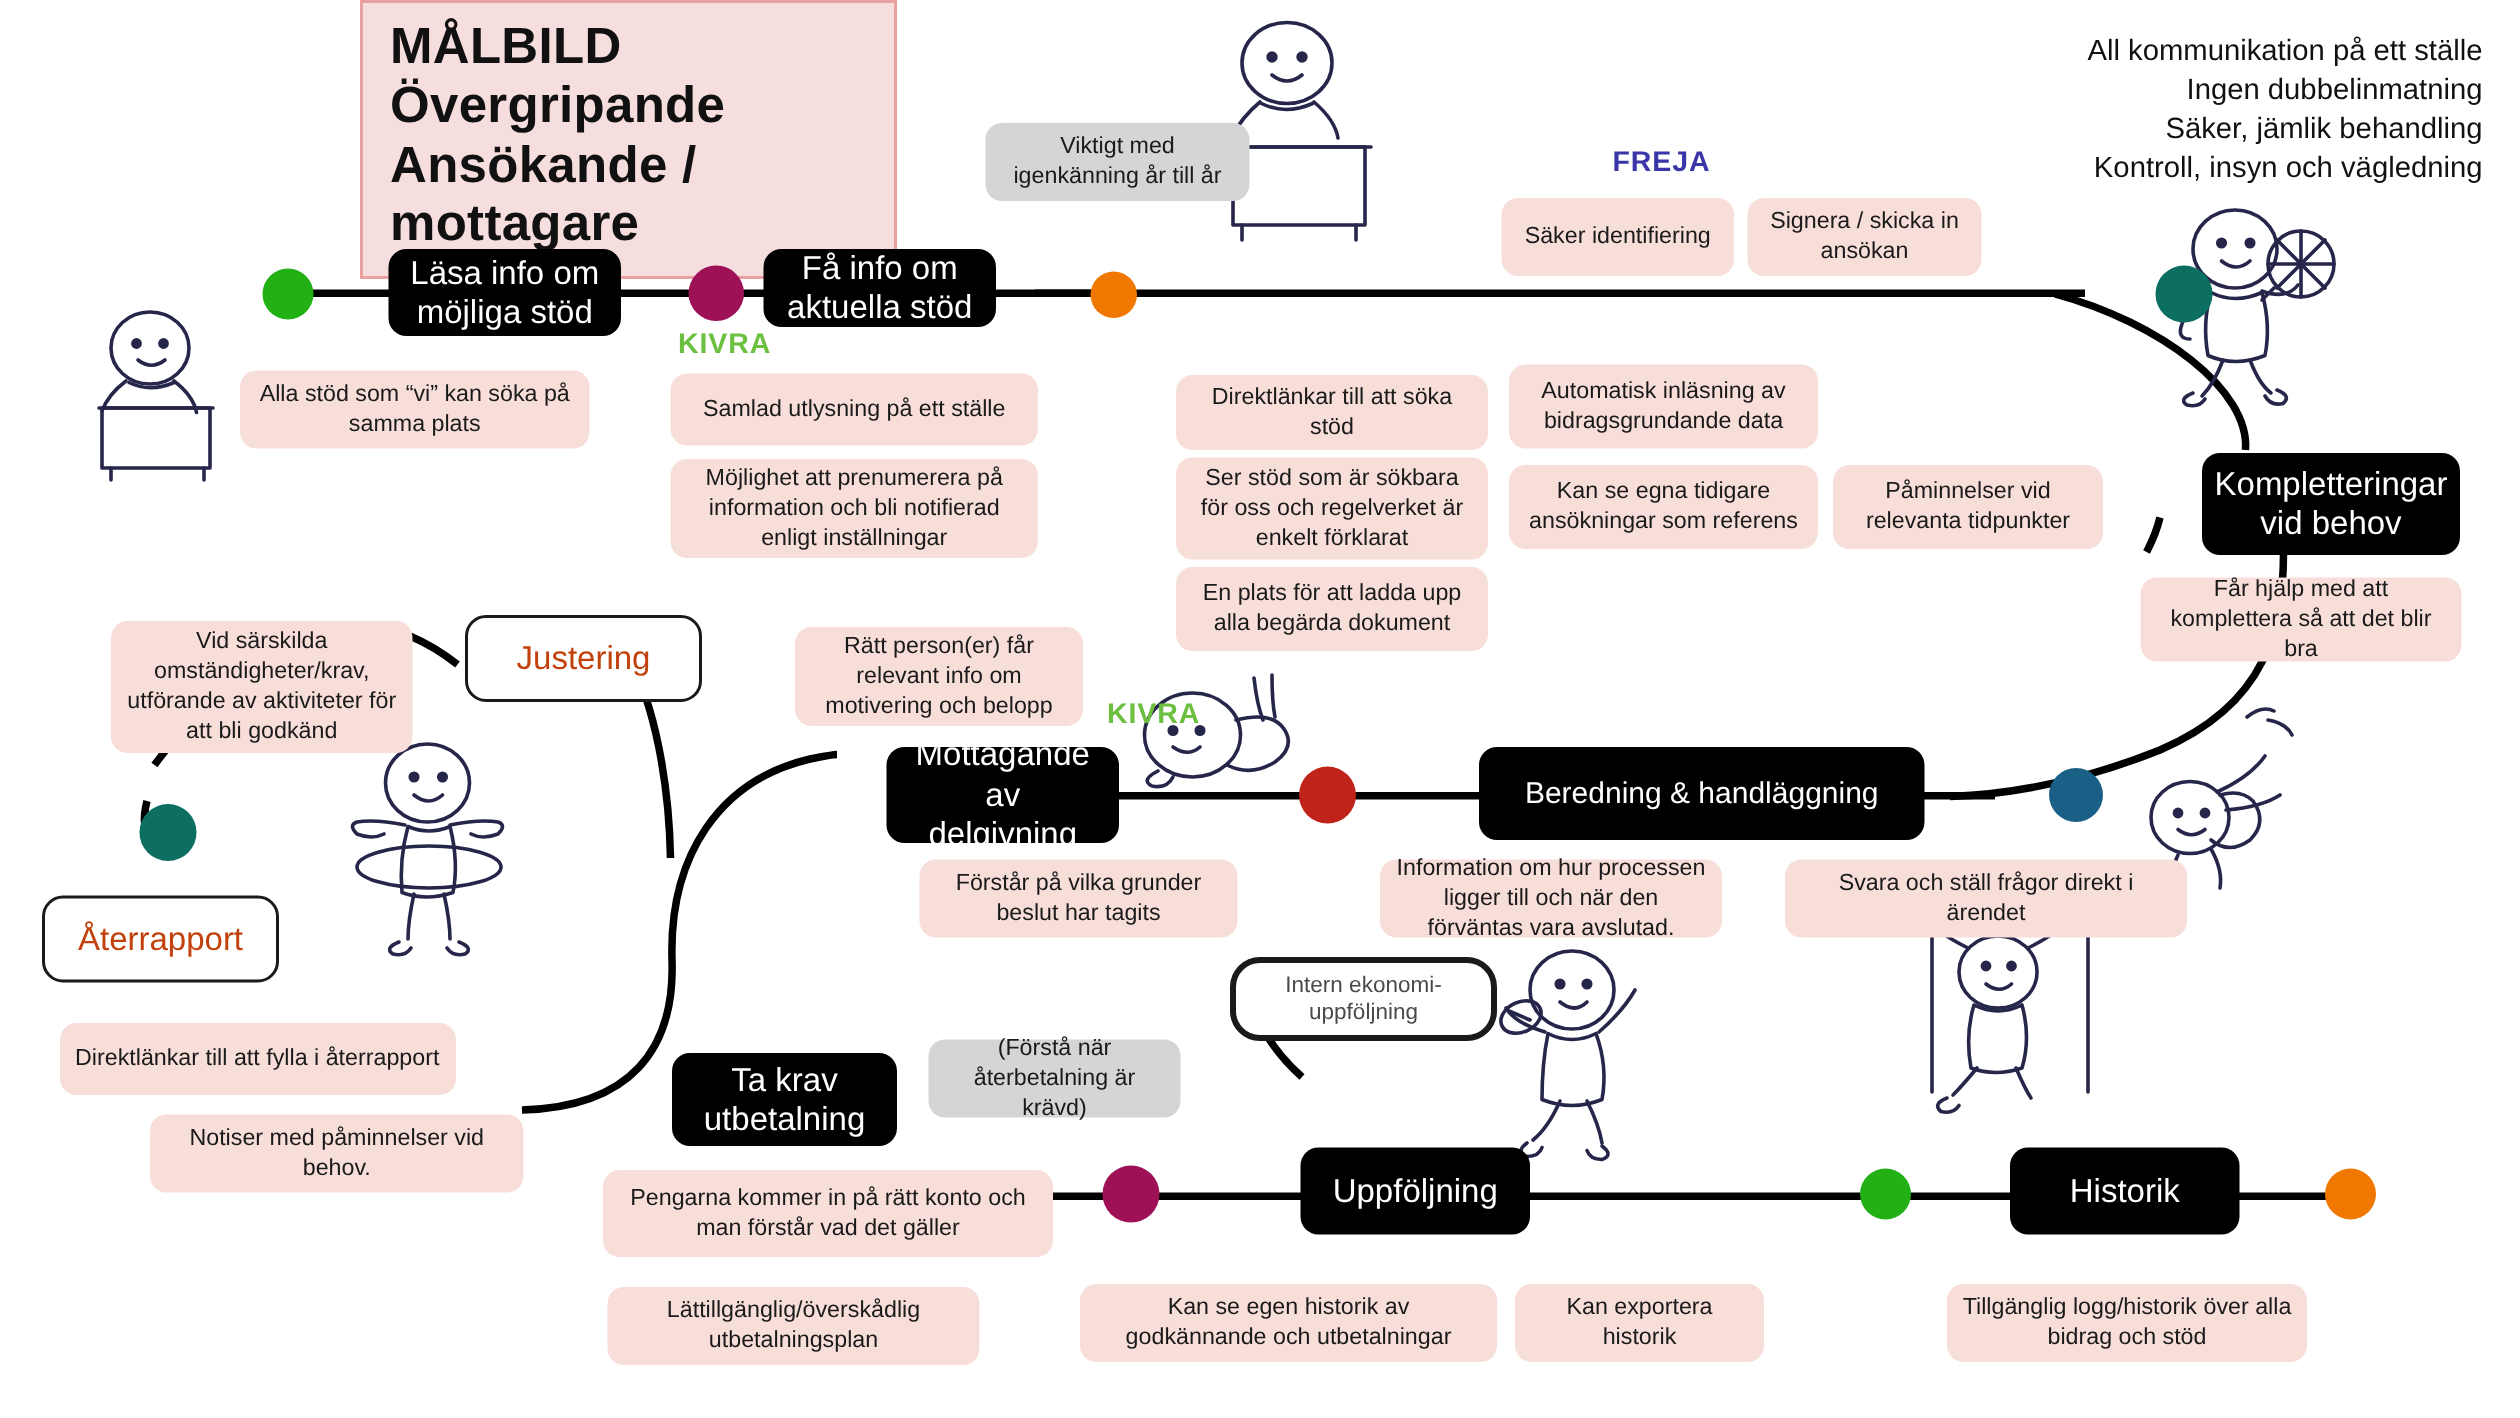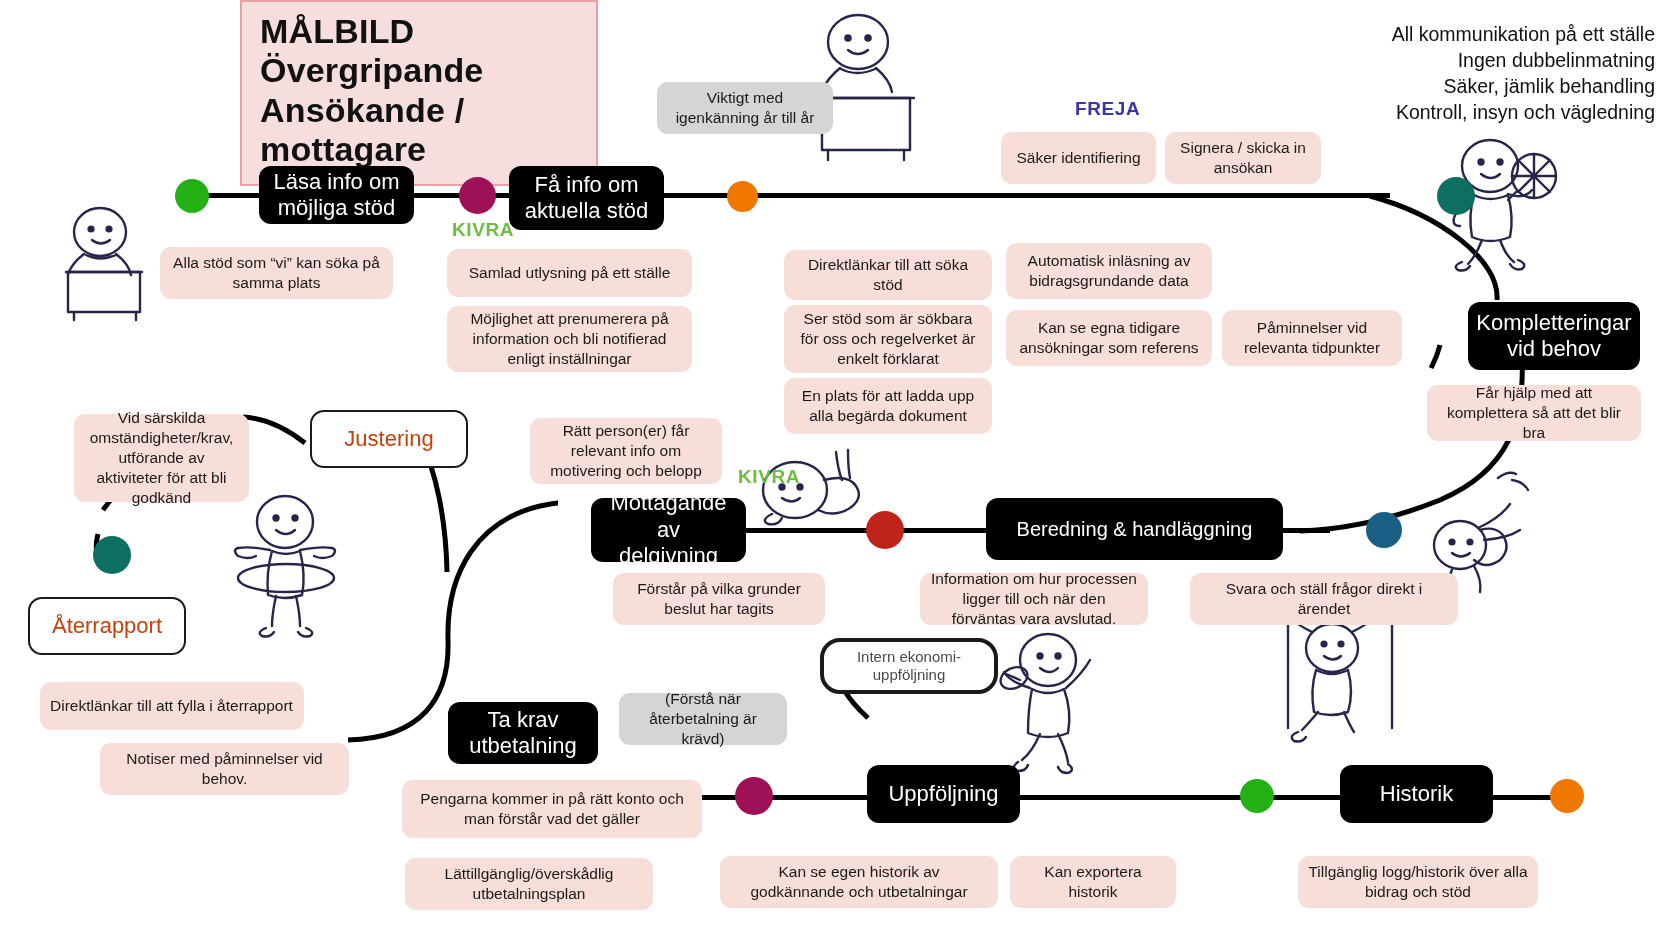--- a/index.html
+++ b/index.html
@@ -212,42 +212,42 @@
     <div>Säker, jämlik behandling</div>
     <div>Kontroll, insyn och vägledning</div>
   </div>
 
   <div class="abs dot" style="left:175px;top:179px;width:34px;height:34px;background:#22b014;"></div>
   <div class="abs dot" style="left:459px;top:177px;width:37px;height:37px;background:#9e1157;"></div>
   <div class="abs dot" style="left:727px;top:181px;width:31px;height:31px;background:#f07800;"></div>
   <div class="abs dot" style="left:1437px;top:177px;width:38px;height:38px;background:#0d6e62;"></div>
 
   <div class="abs node" style="left:259px;top:166px;width:155px;height:58px;">Läsa info om möjliga stöd</div>
-  <div class="abs node" style="left:509px;top:166px;width:155px;height:64px;">Få info om aktuella stöd</div>
+  <div class="abs node" style="left:509px;top:166px;width:155px;height:52px;">Få info om aktuella stöd</div>
   <div class="abs node" style="left:1468px;top:302px;width:172px;height:68px;">Kompletteringar vid behov</div>
 
   <div class="abs brand kivra" style="left:452px;top:219px;">KIVRA</div>
   <div class="abs brand freja" style="left:1075px;top:98px;">FREJA</div>
   <div class="abs brand kivra" style="left:738px;top:466px;">KIVRA</div>
 
   <div class="abs note grey" style="left:657px;top:82px;width:176px;height:52px;">Viktigt med igenkänning år till år</div>
   <div class="abs note" style="left:160px;top:247px;width:233px;height:52px;">Alla stöd som “vi” kan söka på samma plats</div>
   <div class="abs note" style="left:447px;top:249px;width:245px;height:48px;">Samlad utlysning på ett ställe</div>
   <div class="abs note" style="left:447px;top:306px;width:245px;height:66px;">Möjlighet att prenumerera på information och bli notifierad enligt inställningar</div>
   <div class="abs note" style="left:1001px;top:132px;width:155px;height:52px;">Säker identifiering</div>
   <div class="abs note" style="left:1165px;top:132px;width:156px;height:52px;">Signera / skicka in ansökan</div>
   <div class="abs note" style="left:784px;top:250px;width:208px;height:50px;">Direktlänkar till att söka stöd</div>
   <div class="abs note" style="left:1006px;top:243px;width:206px;height:56px;">Automatisk inläsning av bidragsgrundande data</div>
   <div class="abs note" style="left:784px;top:305px;width:208px;height:68px;">Ser stöd som är sökbara för oss och regelverket är enkelt förklarat</div>
   <div class="abs note" style="left:1006px;top:310px;width:206px;height:56px;">Kan se egna tidigare ansökningar som referens</div>
   <div class="abs note" style="left:1222px;top:310px;width:180px;height:56px;">Påminnelser vid relevanta tidpunkter</div>
   <div class="abs note" style="left:784px;top:378px;width:208px;height:56px;">En plats för att ladda upp alla begärda dokument</div>
   <div class="abs note" style="left:1427px;top:385px;width:214px;height:56px;">Får hjälp med att komplettera så att det blir bra</div>
 
-  <div class="abs note" style="left:74px;top:414px;width:175px;height:88px;">Vid särskilda omständigheter/krav, utförande av aktiviteter för att bli godkänd</div>
+  <div class="abs note" style="left:74px;top:414px;width:201px;height:88px;">Vid särskilda omständigheter/krav, utförande av aktiviteter för att bli godkänd</div>
   <div class="abs wnode" style="left:310px;top:410px;width:158px;height:58px;">Justering</div>
   <div class="abs dot" style="left:93px;top:536px;width:38px;height:38px;background:#0d6e62;"></div>
   <div class="abs wnode" style="left:28px;top:597px;width:158px;height:58px;">Återrapport</div>
   <div class="abs note left" style="left:40px;top:682px;width:264px;height:48px;">Direktlänkar till att fylla i återrapport</div>
   <div class="abs note" style="left:100px;top:743px;width:249px;height:52px;">Notiser med påminnelser vid behov.</div>
 
   <div class="abs note" style="left:530px;top:418px;width:192px;height:66px;">Rätt person(er) får relevant info om motivering och belopp</div>
   <div class="abs node" style="left:591px;top:498px;width:155px;height:64px;">Mottagande av delgivning</div>
   <div class="abs dot" style="left:866px;top:511px;width:38px;height:38px;background:#c0231a;"></div>
   <div class="abs node small" style="left:986px;top:498px;width:297px;height:62px;">Beredning &amp; handläggning</div>

